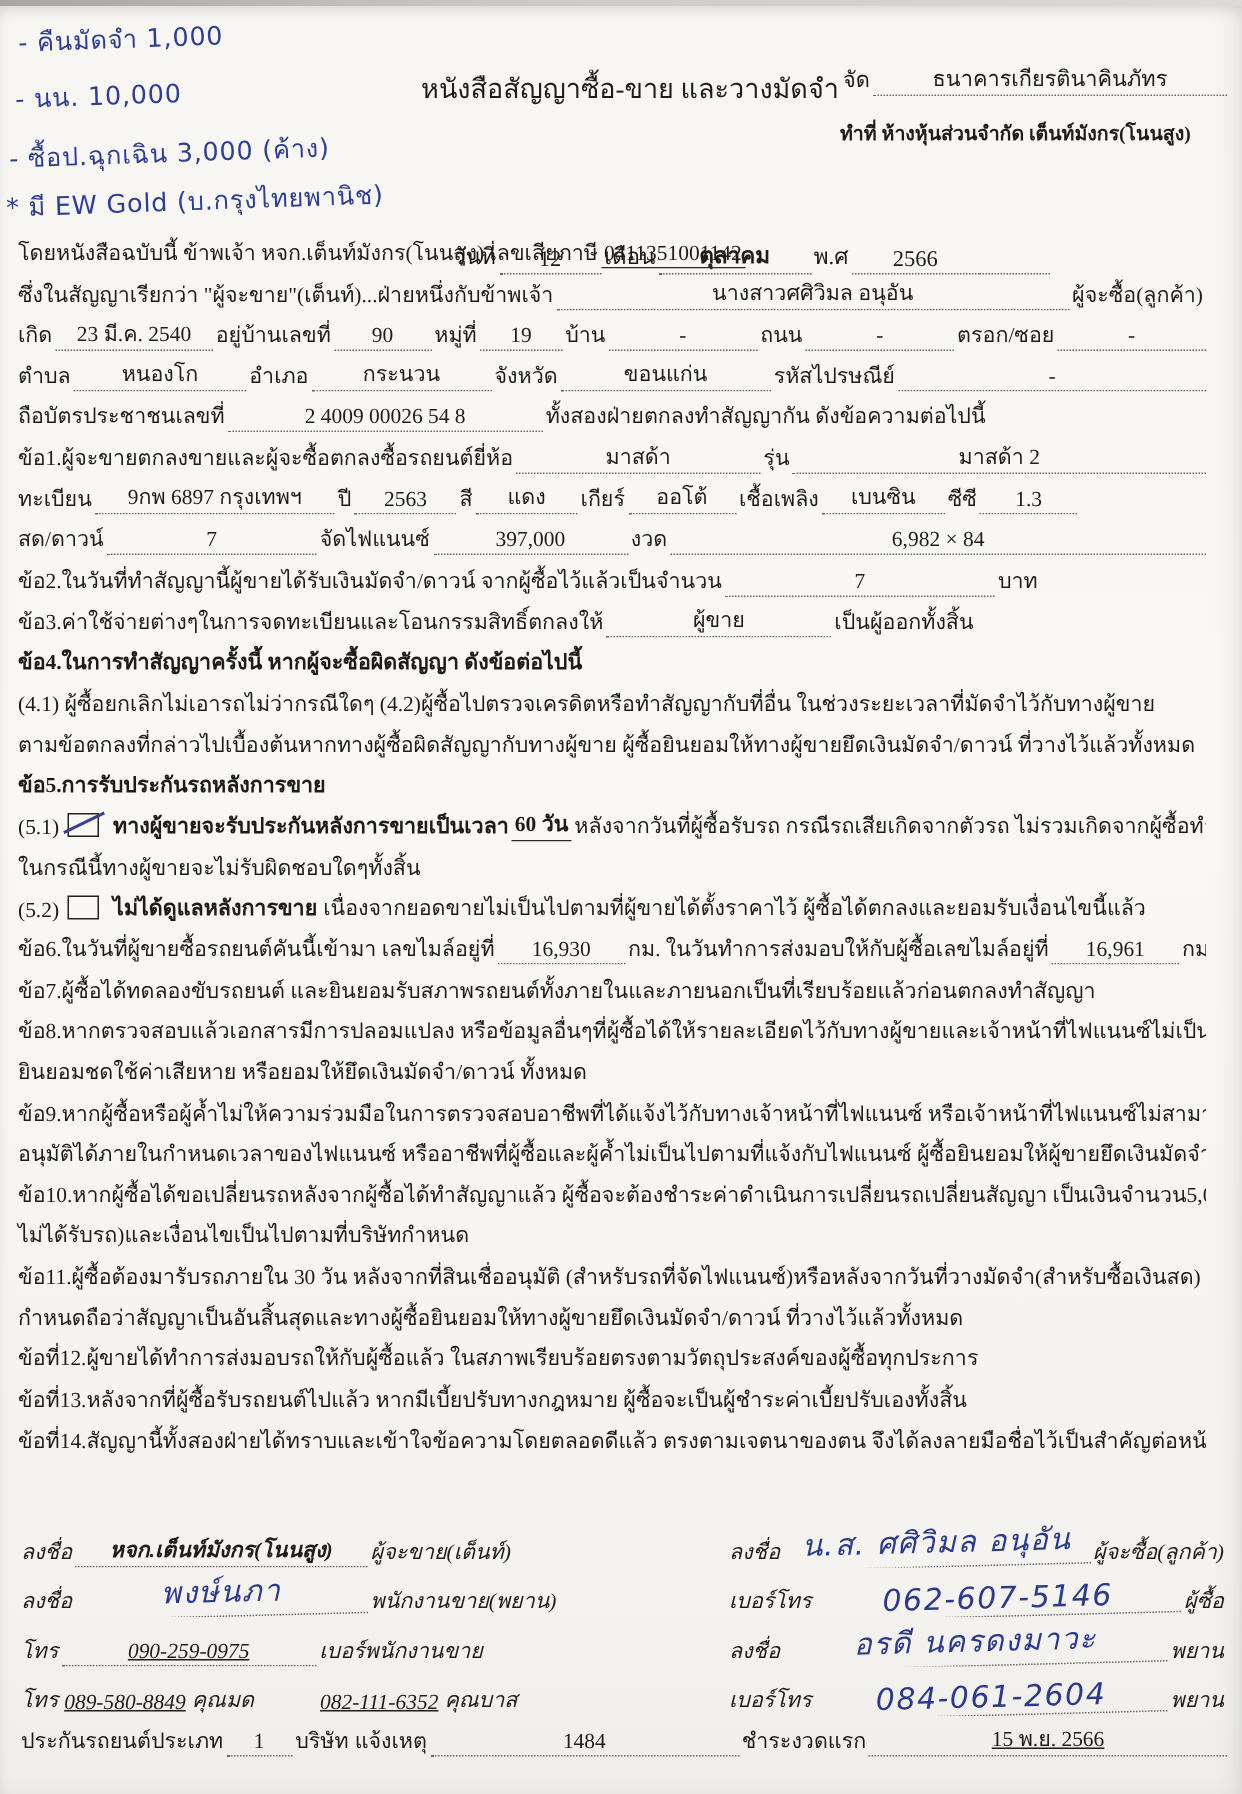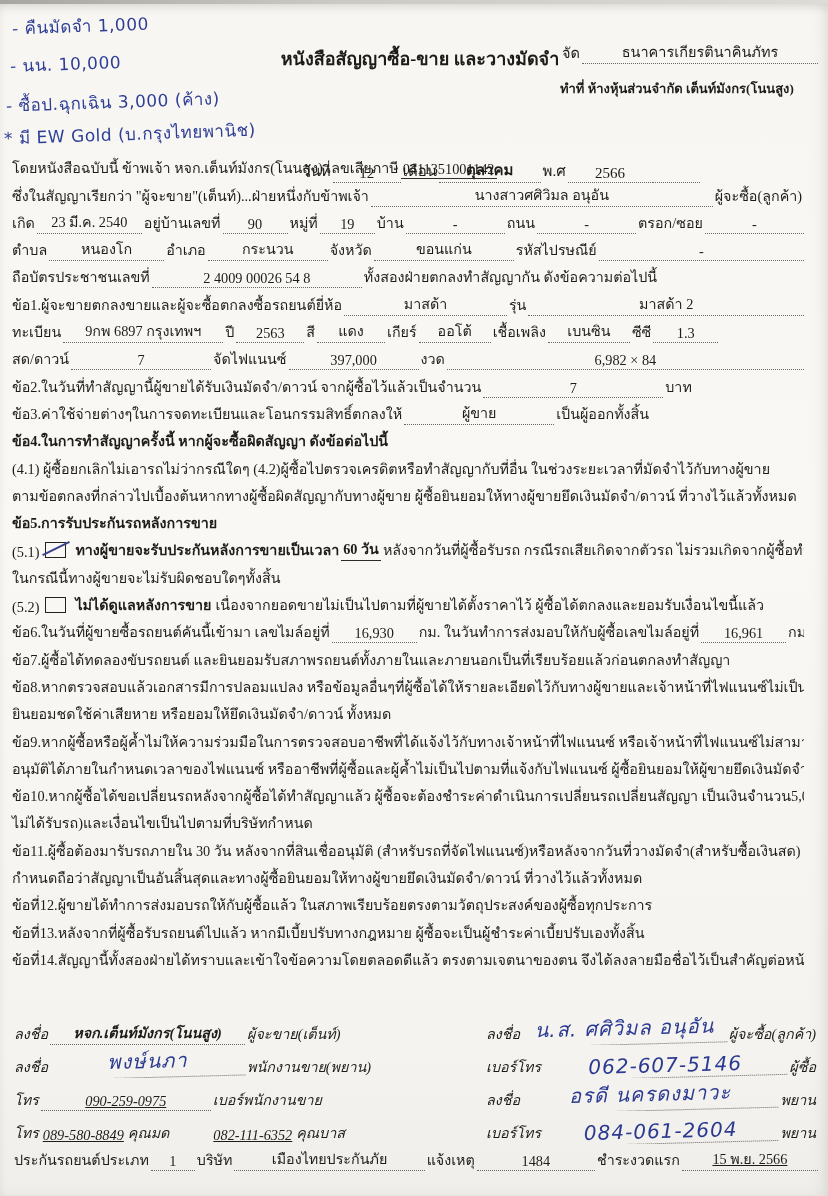--- a/index.html
+++ b/index.html
@@ -9,21 +9,21 @@
     box-shadow:inset -8px 0 14px rgba(0,0,0,.05), inset 0 6px 8px rgba(0,0,0,.07);
     font-family:"Liberation Serif","DejaVu Serif",serif;color:#1d1c1a;
   }
   .page::before{content:"";position:absolute;top:0;left:0;right:0;height:4px;
     background:linear-gradient(90deg,#a8a6a1,#cbc9c4 40%,#dddbd6);}
   
   .note{position:absolute;color:#2e3e96;font-family:"DejaVu Sans",sans-serif;
     font-size:17px;white-space:nowrap;transform:rotate(-2deg);letter-spacing:.5px;}
   
   .title{position:absolute;top:44px;left:220px;width:400px;text-align:center;
-    font-weight:bold;font-size:18px;}
+    font-weight:normal;font-size:18px;}
   .hdr-right{position:absolute;top:40px;left:560px;width:258px;font-size:14.5px;}
   .hdr-line1{display:flex;align-items:flex-end;}
   .hdr-line2{margin-top:14px;font-weight:bold;font-size:13px;white-space:nowrap;}
   .dateline{position:absolute;top:121px;left:300px;width:400px;display:flex;
     align-items:flex-end;font-size:15px;white-space:nowrap;}
   
   .fill{border-bottom:1.4px dotted #6a675f;text-align:center;padding:0 5px;min-width:28px;}
   .lbl{flex:0 0 auto;padding:0 2px;}
   .bold{font-weight:bold;}
   .solid-u{border-bottom:1.7px solid #2c2b28;}
@@ -274,20 +274,19 @@
           <span class="lbl">พยาน</span>
         </div>
       </div>
     </div>
   </div>
 
   <div class="ins-row">
     <span class="lbl">ประกันรถยนต์ประเภท</span>
     <span class="fill" style="width:34px;">1</span>
     <span class="lbl">บริษัท</span>
-    <span class="fill" style="flex:2;">เมืองไทยประกันภัย</span>
     <span class="lbl">แจ้งเหตุ</span>
     <span class="fill" style="flex:1.2;">1484</span>
     <span class="lbl">ชำระงวดแรก</span>
     <span class="fill tel-u" style="flex:1.4;">15 พ.ย. 2566</span>
   </div>
 
 </div>
 
 </body></html>

